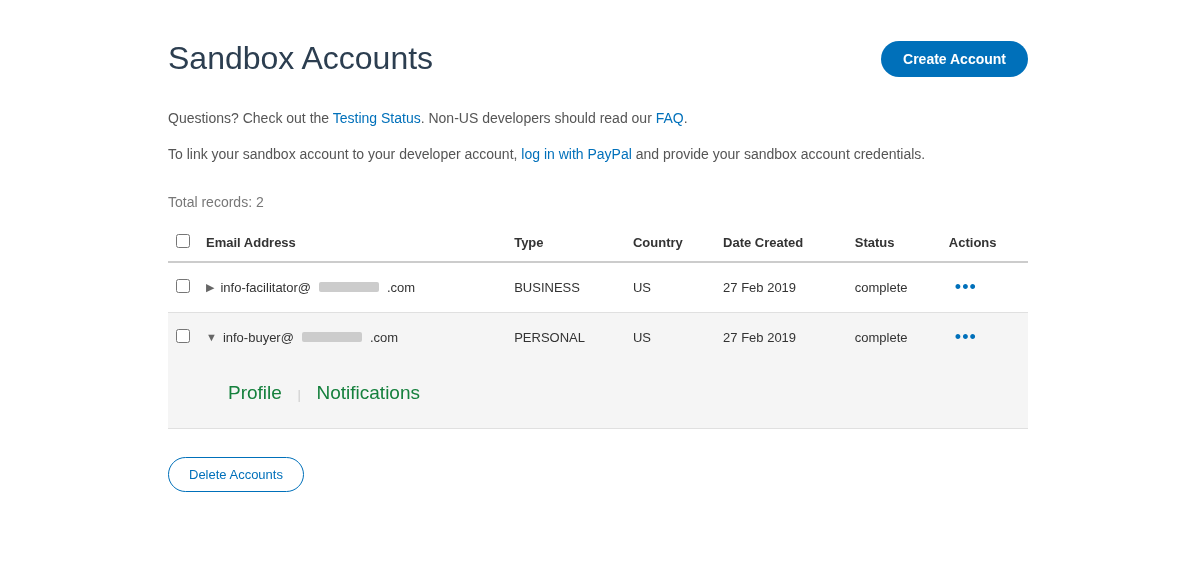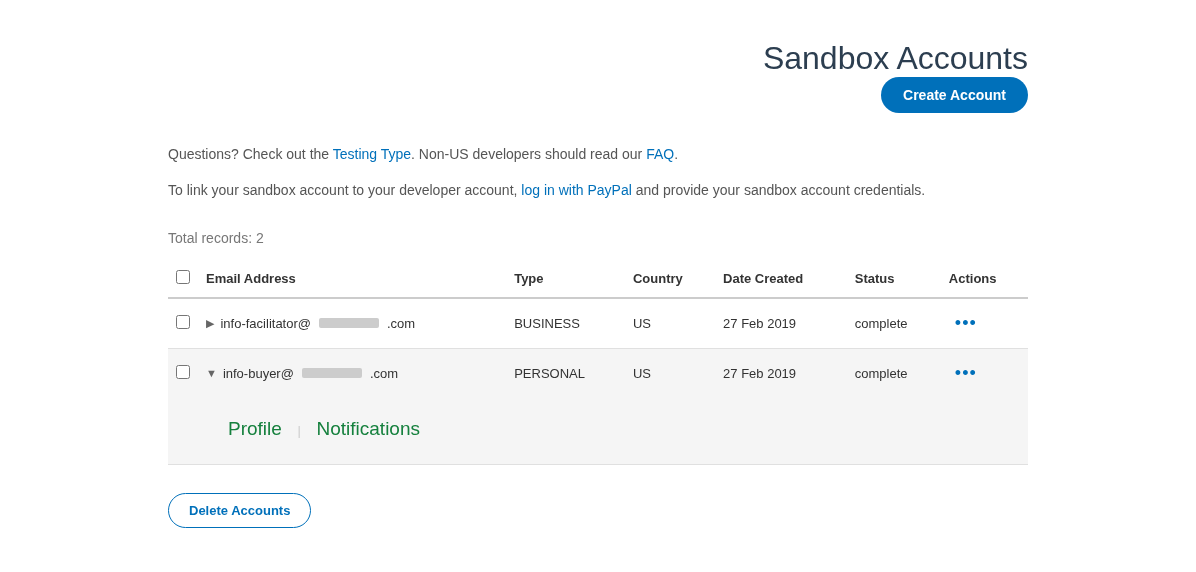--- a/index.html
+++ b/index.html
@@ -12,21 +12,20 @@
     .page-container {
       max-width: 900px;
       margin: 0 auto;
       padding: 40px 20px 40px 20px;
     }
     .header-row {
       display: flex;
       justify-content: space-between;
       align-items: flex-end;
       margin-bottom: 30px;
-      flex-direction: column;
     }
     .page-title {
       font-size: 32px;
       font-weight: 300;
       color: #2c3e50;
     }
     .create-account-btn {
       background-color: #0070ba;
       color: #ffffff;
       border: none;
@@ -134,21 +133,21 @@
       color: #ccc;
       margin-right: 12px;
     }
     .delete-btn {
       background: #fff;
       border: 1px solid #0070ba;
       color: #0070ba;
       border-radius: 20px;
       padding: 9px 20px;
       font-size: 13px;
-      font-weight: 700;
+      font-weight: 400;
       cursor: pointer;
       margin-top: 28px;
     }
     .check-cell {
       width: 30px;
     }
     input[type="checkbox"] {
       width: 14px;
       height: 14px;
       cursor: pointer;
@@ -160,21 +159,21 @@
 <div class="page-container">
   
   <div class="header-row">
     <h1 class="page-title">Sandbox Accounts</h1>
     <button class="create-account-btn">Create Account</button>
   </div>
 
   
   <div class="info-section">
     <p>
-      <span>Questions? Check out the </span><a class="link">Testing Type</a><span>. Non-US developers should read our </span><a class="link">FAQ</a><span>.</span>
+      <span>Questions? Check out the </span><a class="link">Testing Status</a><span>. Non-US developers should read our </span><a class="link">FAQ</a><span>.</span>
     </p>
     <p>
       <span>To link your sandbox account to your developer account, </span><a class="link">log in with PayPal</a><span> and provide your sandbox account credentials.</span>
     </p>
   </div>
 
   
   <div class="total-records">Total records: 2</div>
 
   

